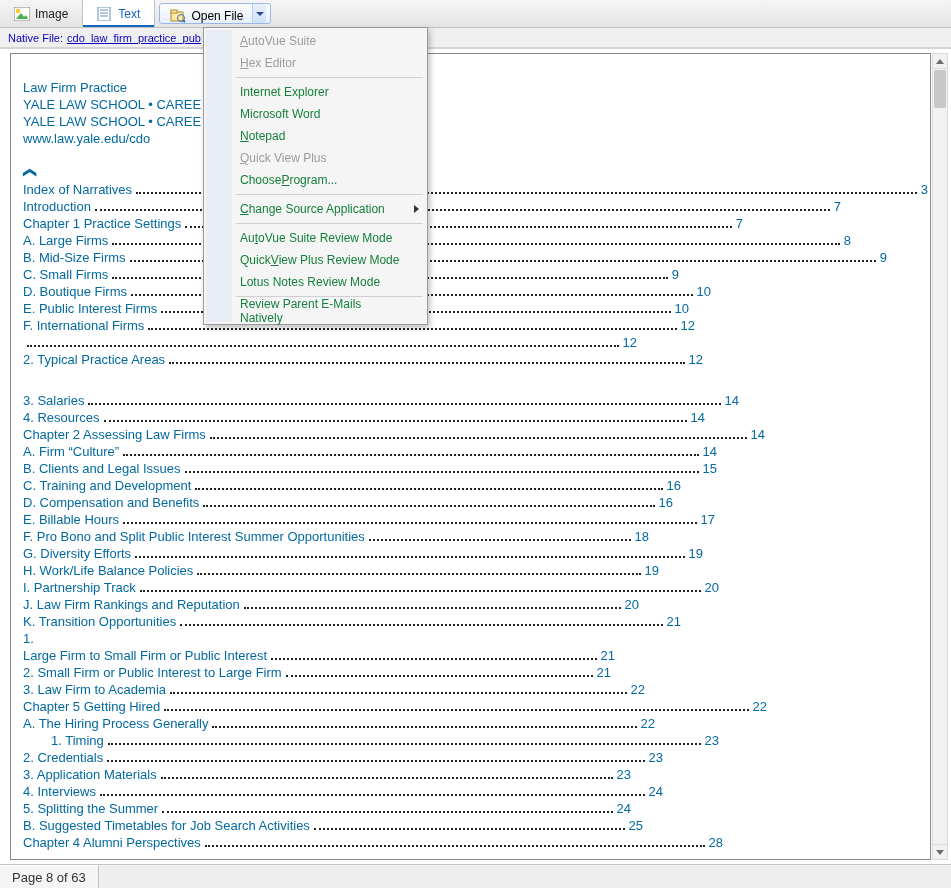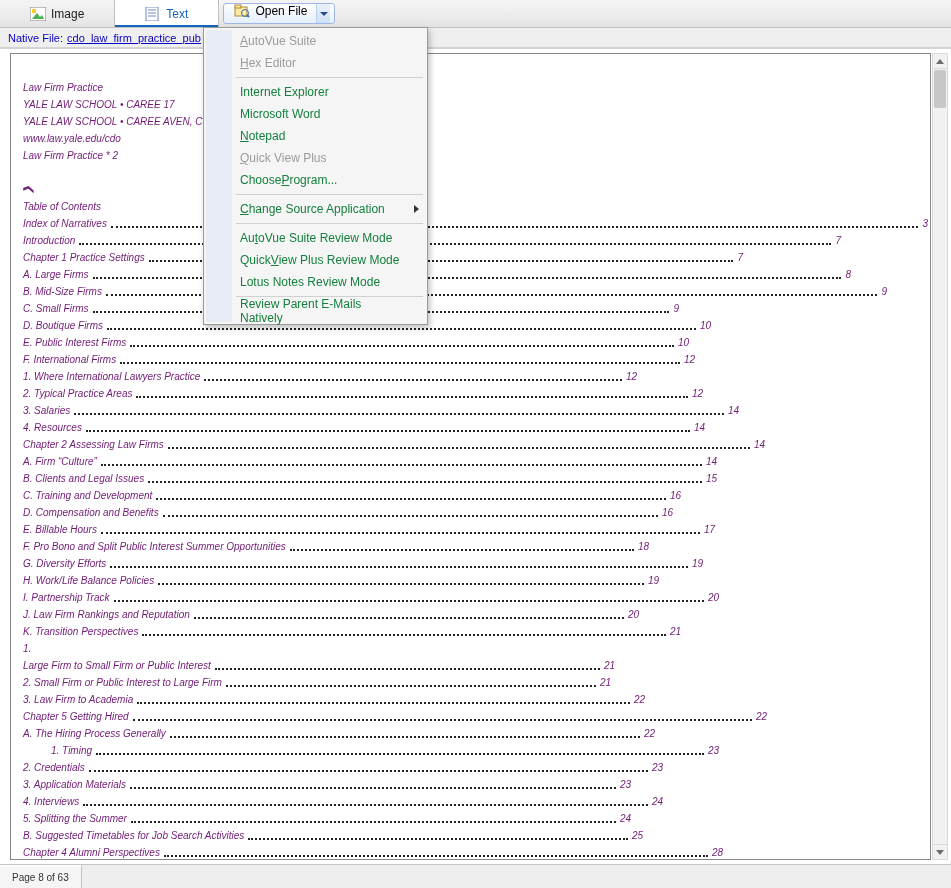--- a/index.html
+++ b/index.html
@@ -1,44 +1,44 @@
 <!DOCTYPE html>
 <html><head>
 <meta charset="utf-8">
 <style>
   * { box-sizing: border-box; margin: 0; padding: 0; }
   html, body { width: 951px; height: 888px; font-family: Verdana, Arial, sans-serif; font-size: 12px; color: #000; background: #e8e8e8; overflow: hidden; }
 
   .toolbar { height: 28px; background: linear-gradient(#f5f5f5,#e4e4e4); border-bottom: 1px solid #c1c1c1; display: flex; align-items: stretch; }
-  .tab { display: flex; align-items: center; gap: 5px; padding: 0 30px; border-right: 1px solid #c1c1c1; cursor: pointer; font-size: 12px; color: #222; }
+  .tab { display: flex; align-items: center; gap: 5px; padding: 0 14px; border-right: 1px solid #c1c1c1; cursor: pointer; font-size: 12px; color: #222; }
   .tab.active { background: #fff; color: #1565c0; box-shadow: inset 0 -2px 0 #1565c0; }
-  .open-btn { display: flex; align-items: flex-start; gap:5px; padding: 0 4px 0 10px; border: 1px solid #9fb7e8; border-radius:3px; margin:3px 0 3px 4px; background: linear-gradient(#fefefe,#e5effb); cursor:pointer; font-size:12px; height:21px;}
+  .open-btn { display: flex; align-items: flex-end; gap:5px; padding: 0 4px 0 10px; border: 1px solid #9fb7e8; border-radius:3px; margin:3px 0 3px 4px; background: linear-gradient(#fefefe,#e5effb); cursor:pointer; font-size:12px; height:21px;}
   .open-btn .arrow-part { width:14px; height:100%; border-left:1px solid #b8cef0; display:flex; align-items:center; justify-content:center; margin-left:4px; background:linear-gradient(#eaf1fc,#cfe0f7);}
   .tri { width:0;height:0;border-left:4px solid transparent;border-right:4px solid transparent;border-top:4px solid #2b4a8b; }
 
   .native-bar { height: 20px; padding-left:8px; display:flex; align-items:center; gap:4px; font-size:11px; background:#efefef; border-bottom:1px solid #d4d4d4;}
   .native-bar .lbl{ color:#0a00c4; } .native-bar .val{ color:#0a00c4; text-decoration:underline; cursor:pointer;}
 
   .viewer-wrap { position:absolute; top:48px; left:0; right:0; bottom:24px; background:#fff; border-top:1px solid #d4d4d4; }
   .viewer { position:absolute; top:4px; left:10px; right:20px; bottom:4px; background:#fff; border:1px solid #888; overflow:hidden; }
-  .doc { padding: 8px 8px 8px 12px; font-family: Verdana, Arial, sans-serif; font-size:10px; line-height:17px; color:#701a75; white-space:nowrap; overflow:hidden;font-style:italic; }
+  .doc { padding: 8px 8px 8px 12px; font-family: Verdana, Arial, sans-serif; font-size:13px; line-height:17px; color:#0369a1; white-space:nowrap; overflow:hidden; }
   .toc-line { display:flex; }
   .toc-line .txt { flex:0 0 auto; }
   .toc-line .dots { flex:1 1 auto; border-bottom:2px dotted #222; transform:translateY(-4px); margin:0 4px; }
   .toc-line .pg { flex:0 0 auto; }
 
   .scrollbar { position:absolute; top:4px; right:3px; width:16px; bottom:4px; background:#f1f1f1; border:1px solid #dadada; }
   .scroll-arrow { height:15px; display:flex; align-items:center; justify-content:center; cursor:pointer; background:#f1f1f1;}
   .scroll-arrow.up { border-bottom:1px solid #dadada;} .scroll-arrow.down{ border-top:1px solid #dadada; position:absolute; bottom:0; left:0; right:0;}
   .scroll-thumb { position:absolute; top:16px; left:1px; right:1px; height:38px; background:#c7c7c7; border-radius:2px; cursor:pointer;}
   .sm-tri-up{width:0;height:0;border-left:4px solid transparent;border-right:4px solid transparent;border-bottom:5px solid #6b6b6b;}
   .sm-tri-down{width:0;height:0;border-left:4px solid transparent;border-right:4px solid transparent;border-top:5px solid #6b6b6b;}
 
   .statusbar { position:absolute; bottom:0; left:0; right:0; height:24px; background:#eee; border-top:1px solid #c4c4c4; display:flex; align-items:center;}
-  .status-cell { height:100%; display:flex; align-items:center; padding:0 12px; border-right:1px solid #c4c4c4; font-size:10px; color:#333; background:#f5f5f5; border-top:1px solid #fff;}
+  .status-cell { height:100%; display:flex; align-items:center; padding:0 12px; border-right:1px solid #c4c4c4; font-size:13px; color:#333; background:#f5f5f5; border-top:1px solid #fff;}
 
   
   .dropdown { position:absolute; top:27px; left:203px; width:225px; background:#f5f5f5; border:1px solid #9a9a9a; box-shadow: 2px 3px 6px rgba(0,0,0,.25); z-index:50; padding:2px;}
   .dd-icon-strip { position:absolute; left:2px; top:2px; bottom:2px; width:26px; background:#e8edf5; }
   .menu-item { position:relative; height:22px; display:flex; align-items:center; padding:0 20px 0 34px; font-size:12px; cursor:pointer; color:#15803d; }
   .menu-item.disabled{ color:#9b9b9b; cursor:default;}
   .menu-sep { height:1px; margin:3px 2px 3px 30px; background:#d0d0d0; }
   .menu-item .sub{ position:absolute; right:6px; top:50%; transform:translateY(-50%); width:0;height:0; border-top:4px solid transparent; border-bottom:4px solid transparent; border-left:5px solid #333;}
   .mn { text-decoration:underline; }
 
@@ -106,24 +106,22 @@
   </div>
 
 <div class="viewer-wrap">
   <div class="viewer">
     <div class="doc" id="doc">
         <div>&nbsp;</div>
         <div>Law Firm Practice</div>
         <div>YALE LAW SCHOOL • CAREE                                        17</div>
         <div>YALE LAW SCHOOL • CAREE                                        AVEN, CT</div>
         <div>www.law.yale.edu/cdo</div>
-        <div>Law Firm Practice    *     2</div>
         <div>&nbsp;</div>
         <div><span class="up-chevron">❯</span></div>
-        <div>Table of Contents</div>
         <div class="toc-line" style="width: 905px;">
           <span class="txt">Index of Narratives </span>
           <span class="dots"></span>
           <span class="pg"> 3</span>
         </div>
         <div class="toc-line" style="width: 818px;">
           <span class="txt">Introduction </span>
           <span class="dots"></span>
           <span class="pg"> 7</span>
         </div>
@@ -156,30 +154,29 @@
           <span class="txt">E. Public Interest Firms </span>
           <span class="dots"></span>
           <span class="pg"> 10</span>
         </div>
         <div class="toc-line" style="width: 672px;">
           <span class="txt">F. International Firms </span>
           <span class="dots"></span>
           <span class="pg"> 12</span>
         </div>
         <div class="toc-line" style="width: 614px;">
-          <span class="txt">1. Where International Lawyers Practice </span>
           <span class="dots"></span>
           <span class="pg"> 12</span>
         </div>
         <div class="toc-line" style="width: 680px;">
           <span class="txt">2. Typical Practice Areas </span>
           <span class="dots"></span>
           <span class="pg"> 12</span>
         </div>
-        <div class="toc-line" style="width: 716px;">
+        <div class="toc-line" style="width: 716px; margin-top: 24px;">
           <span class="txt">3. Salaries </span>
           <span class="dots"></span>
           <span class="pg"> 14</span>
         </div>
         <div class="toc-line" style="width: 682px;">
           <span class="txt">4. Resources </span>
           <span class="dots"></span>
           <span class="pg"> 14</span>
         </div>
         <div class="toc-line" style="width: 742px;">
@@ -231,21 +228,21 @@
           <span class="txt">I. Partnership Track </span>
           <span class="dots"></span>
           <span class="pg"> 20</span>
         </div>
         <div class="toc-line" style="width: 616px;">
           <span class="txt">J. Law Firm Rankings and Reputation </span>
           <span class="dots"></span>
           <span class="pg"> 20</span>
         </div>
         <div class="toc-line" style="width: 658px;">
-          <span class="txt">K. Transition Perspectives </span>
+          <span class="txt">K. Transition Opportunities </span>
           <span class="dots"></span>
           <span class="pg"> 21</span>
         </div>
         <div>1.</div>
         <div class="toc-line" style="width: 592px;">
           <span class="txt">Large Firm to Small Firm or Public Interest </span>
           <span class="dots"></span>
           <span class="pg"> 21</span>
         </div>
         <div class="toc-line" style="width: 588px;">

